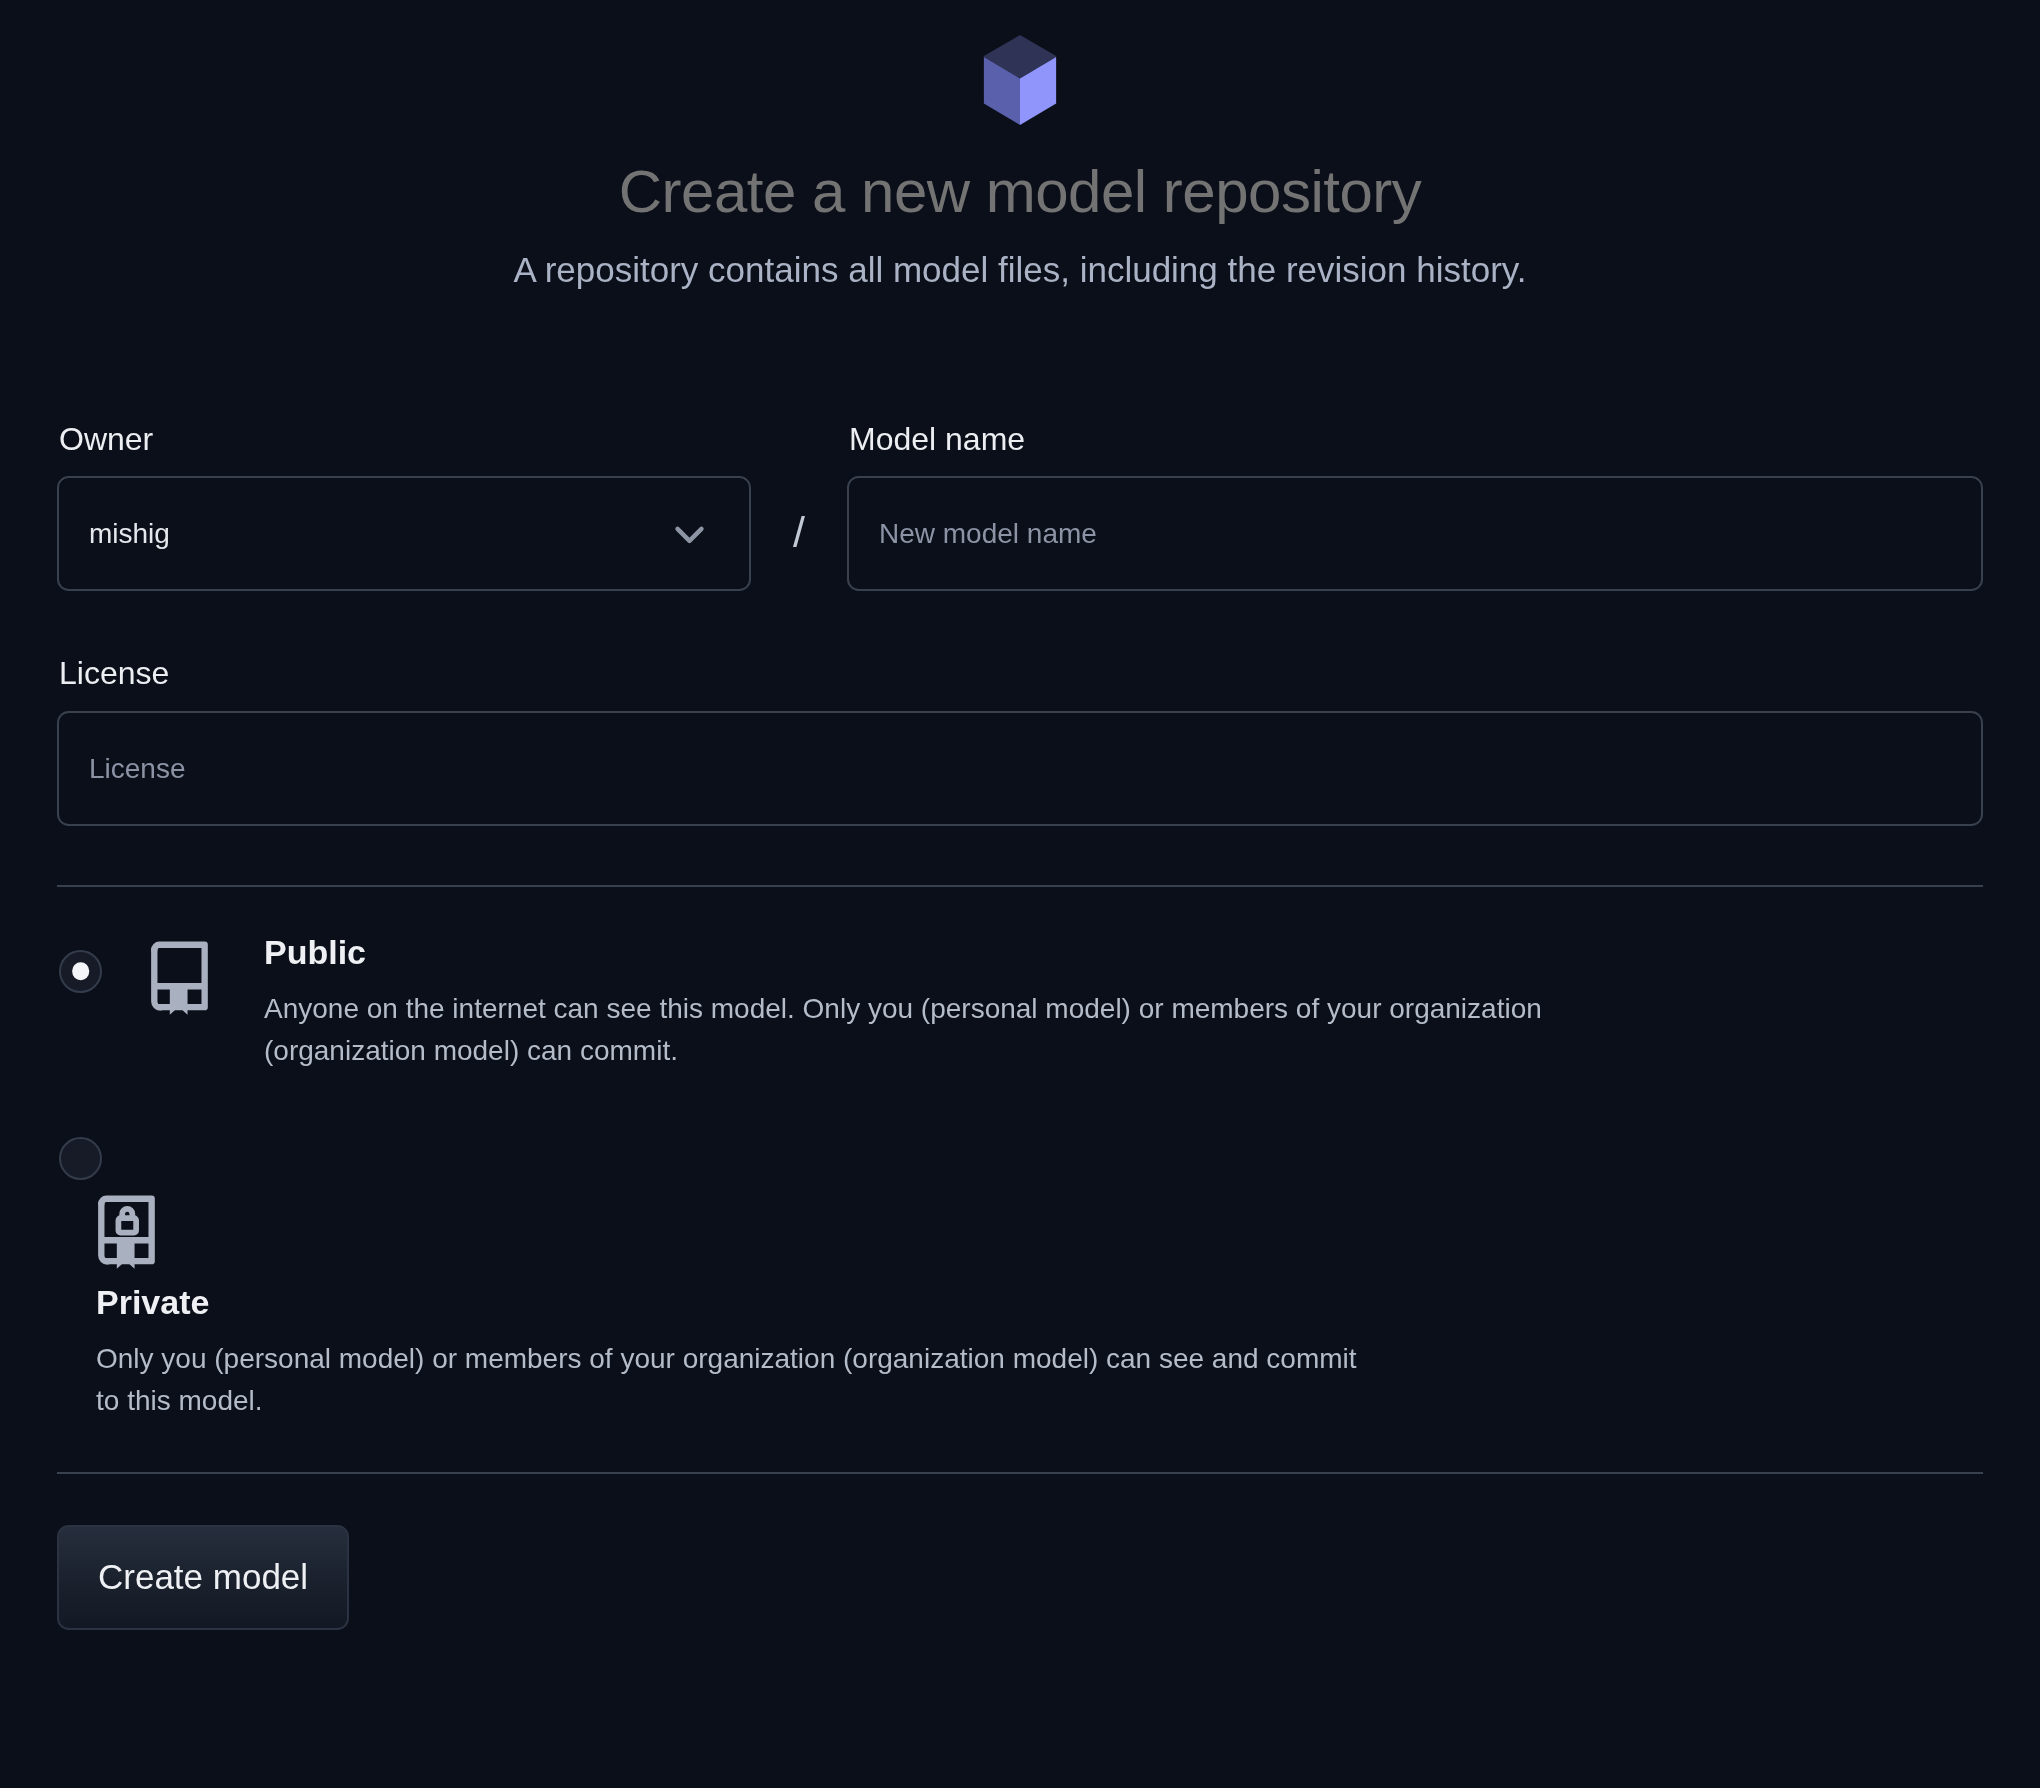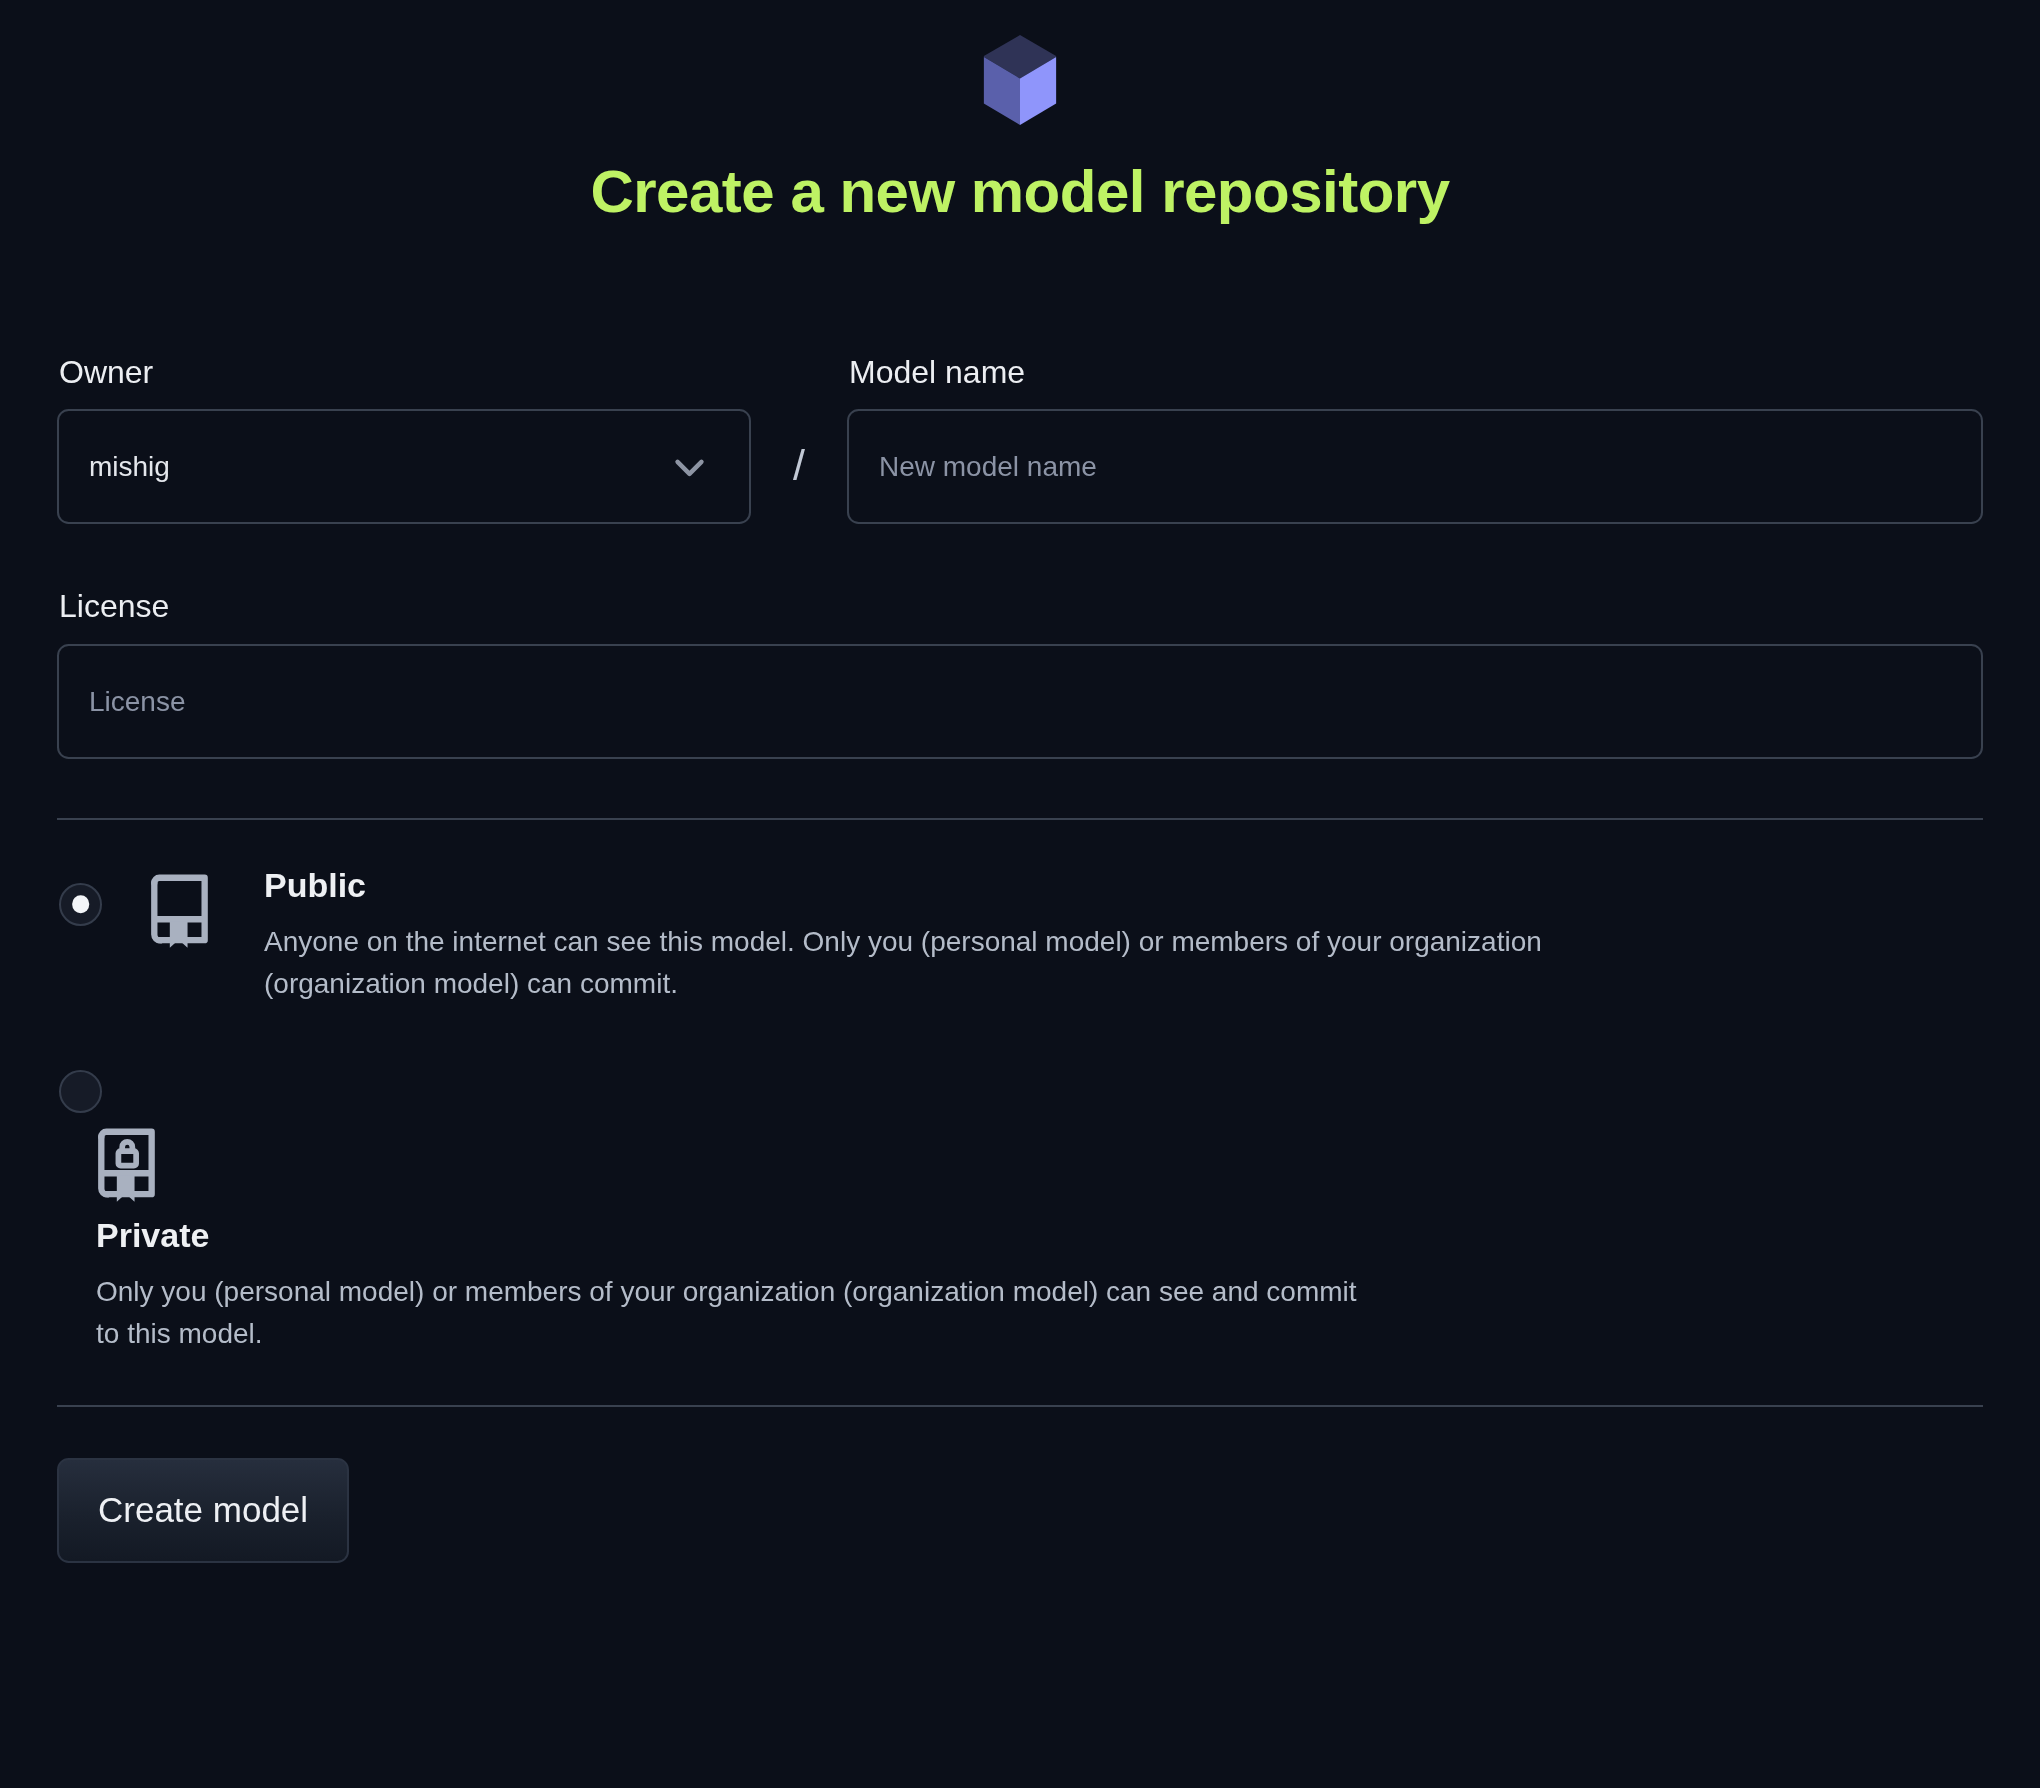--- a/index.html
+++ b/index.html
@@ -40,23 +40,23 @@
     align-items:flex-start;
     justify-content:center;
   }
   .logo{
     display:block;
   }
   .page-title{
     margin:29px 0 0 0;
     font-size:60px;
     line-height:1.06;
-    font-weight:bold;
+    font-weight:normal;
     letter-spacing:-0.5px;
-    color:#bef264;
+    color:#737373;
   }
   .page-subtitle{
     margin:25px 0 0 0;
     font-size:35px;
     line-height:1.2;
     font-weight:normal;
     color:var(--muted);
   }
 
   
@@ -223,20 +223,21 @@
     <div class="logo-wrap">
       <svg class="logo" width="84" height="94" viewBox="0 0 86 96" aria-hidden="true">
         <path d="M43 2 L80 23.5 L80 24.5 L43 46.5 L6 24.5 L6 23.5 Z" fill="#2f3356"></path>
         <path d="M6 24.5 L43 46.5 L43 94 L6 72 Z" fill="#5a60ab"></path>
         <path d="M80 24.5 L43 46.5 L43 94 L80 72 Z" fill="#8f95fb"></path>
         <path d="M43 2 L80 23.5 L80 72 L43 94 L6 72 L6 23.5 Z" fill="none" stroke="none"></path>
       </svg>
     </div>
 
     <h1 class="page-title">Create a new model repository</h1>
+    <p class="page-subtitle">A repository contains all model files, including the revision history.</p>
   </div>
 
   <div class="form">
 
     <div class="row-names">
 
       <div class="field-owner">
         <label class="field-label">Owner</label>
         <div class="control">
           <span class="value">mishig</span>

